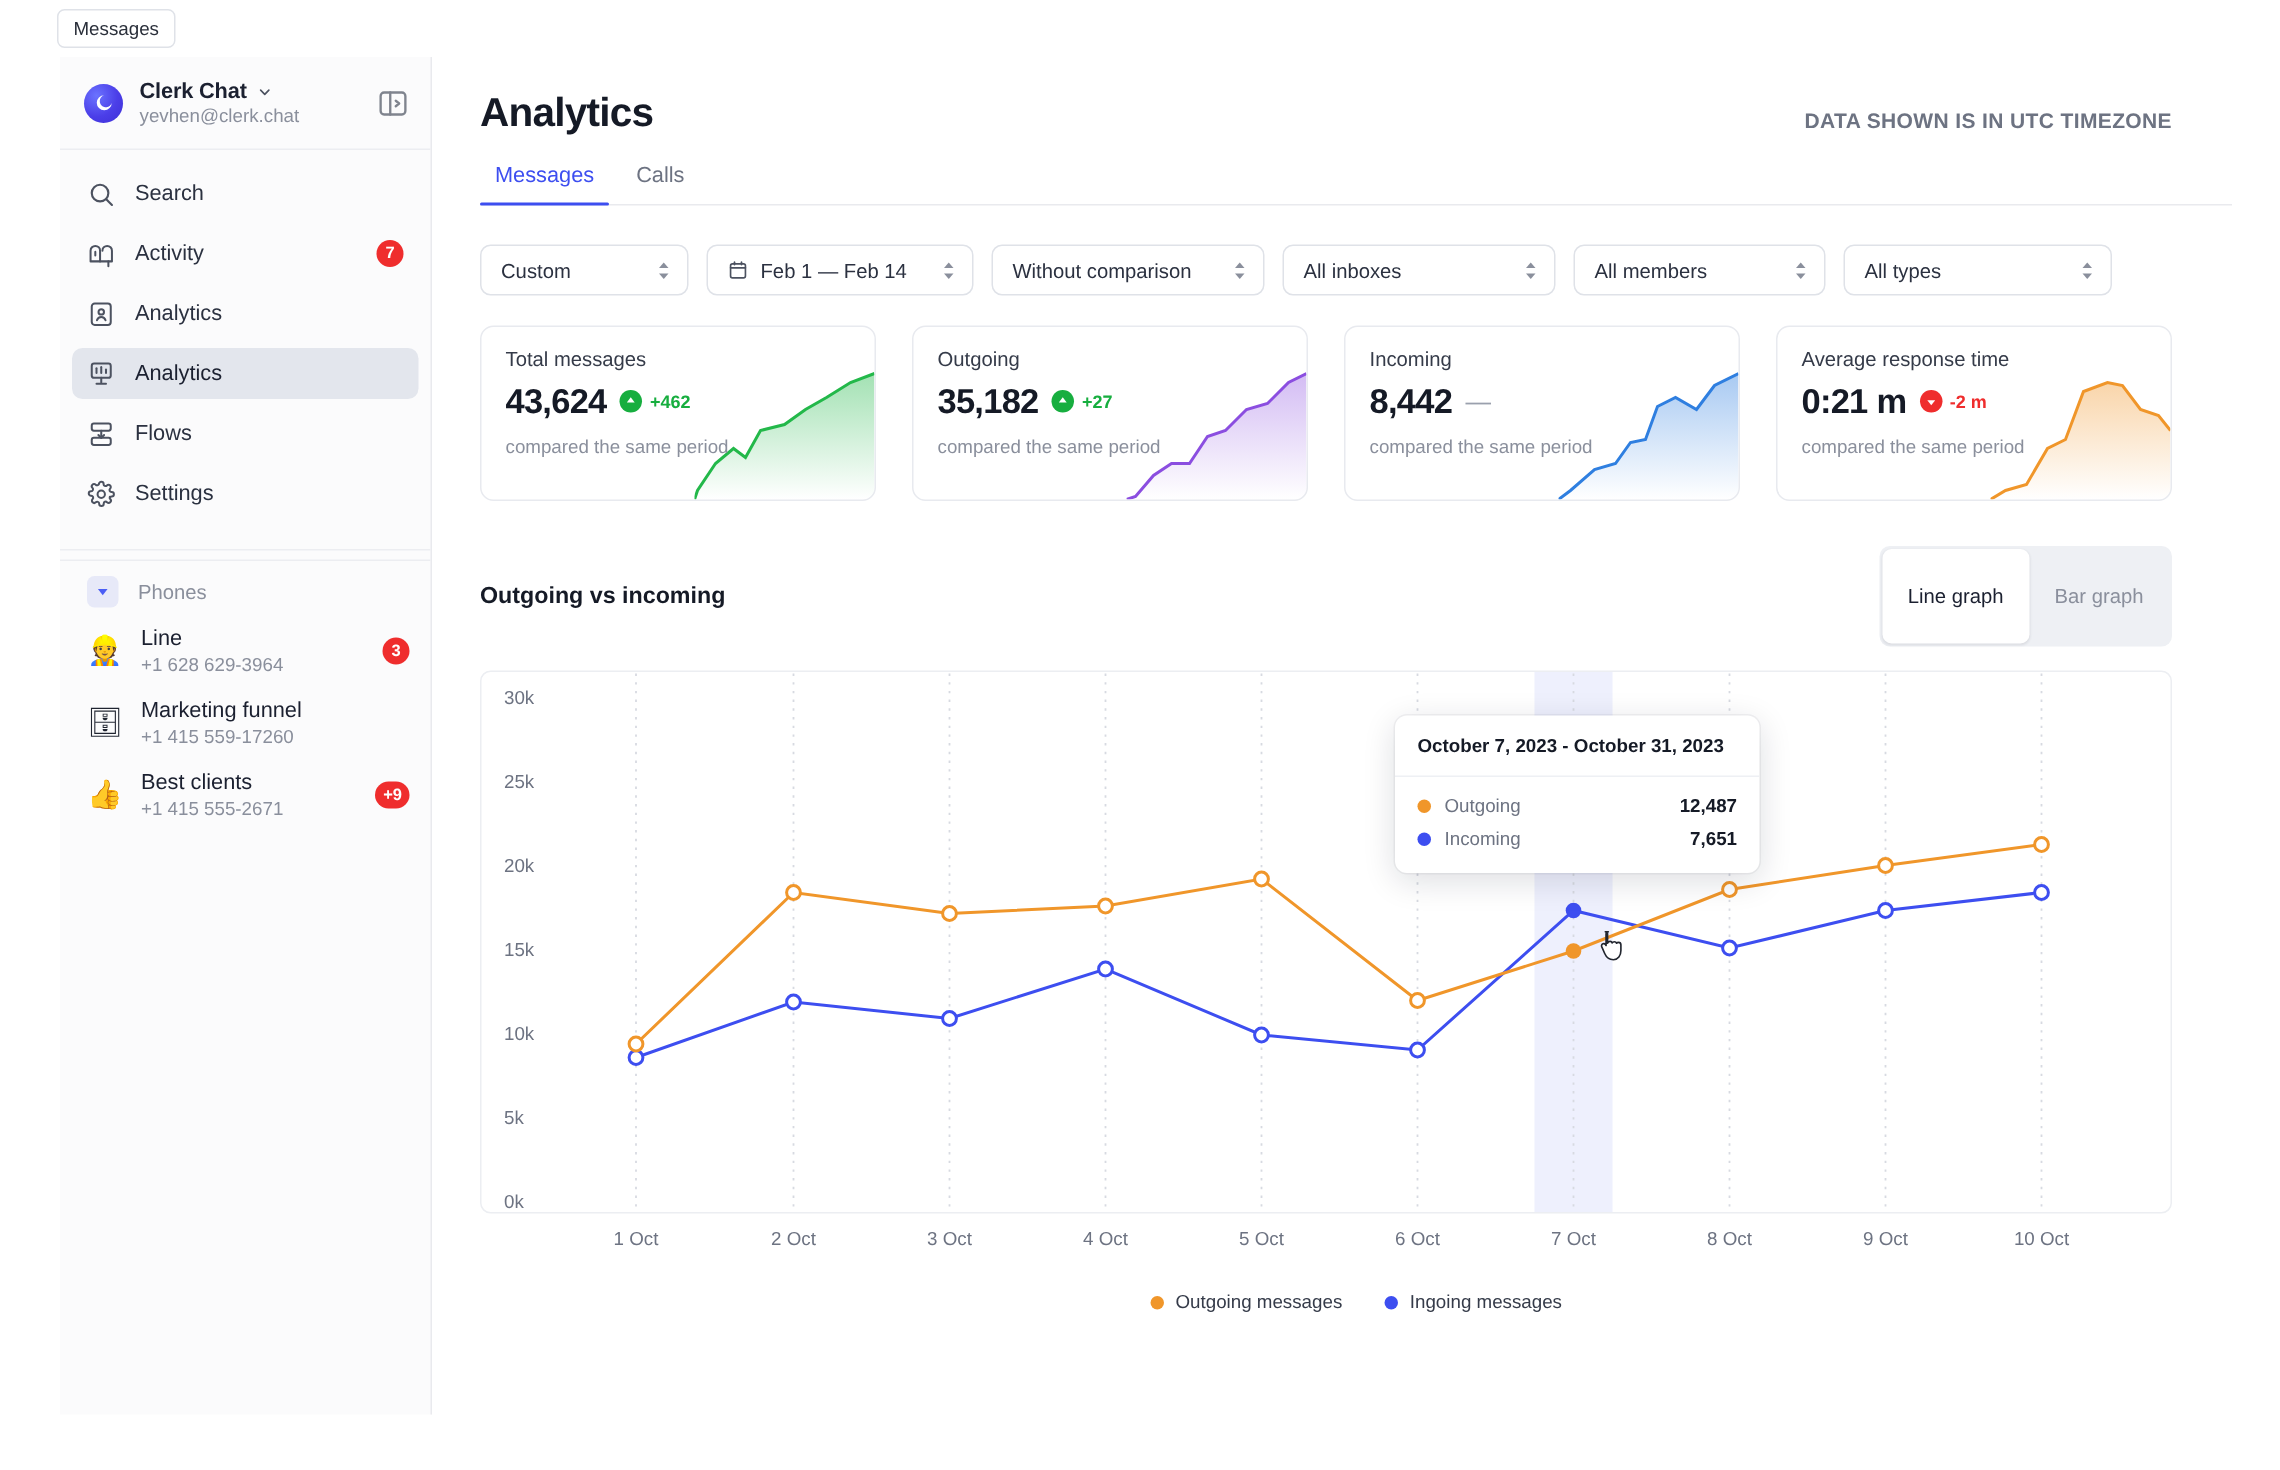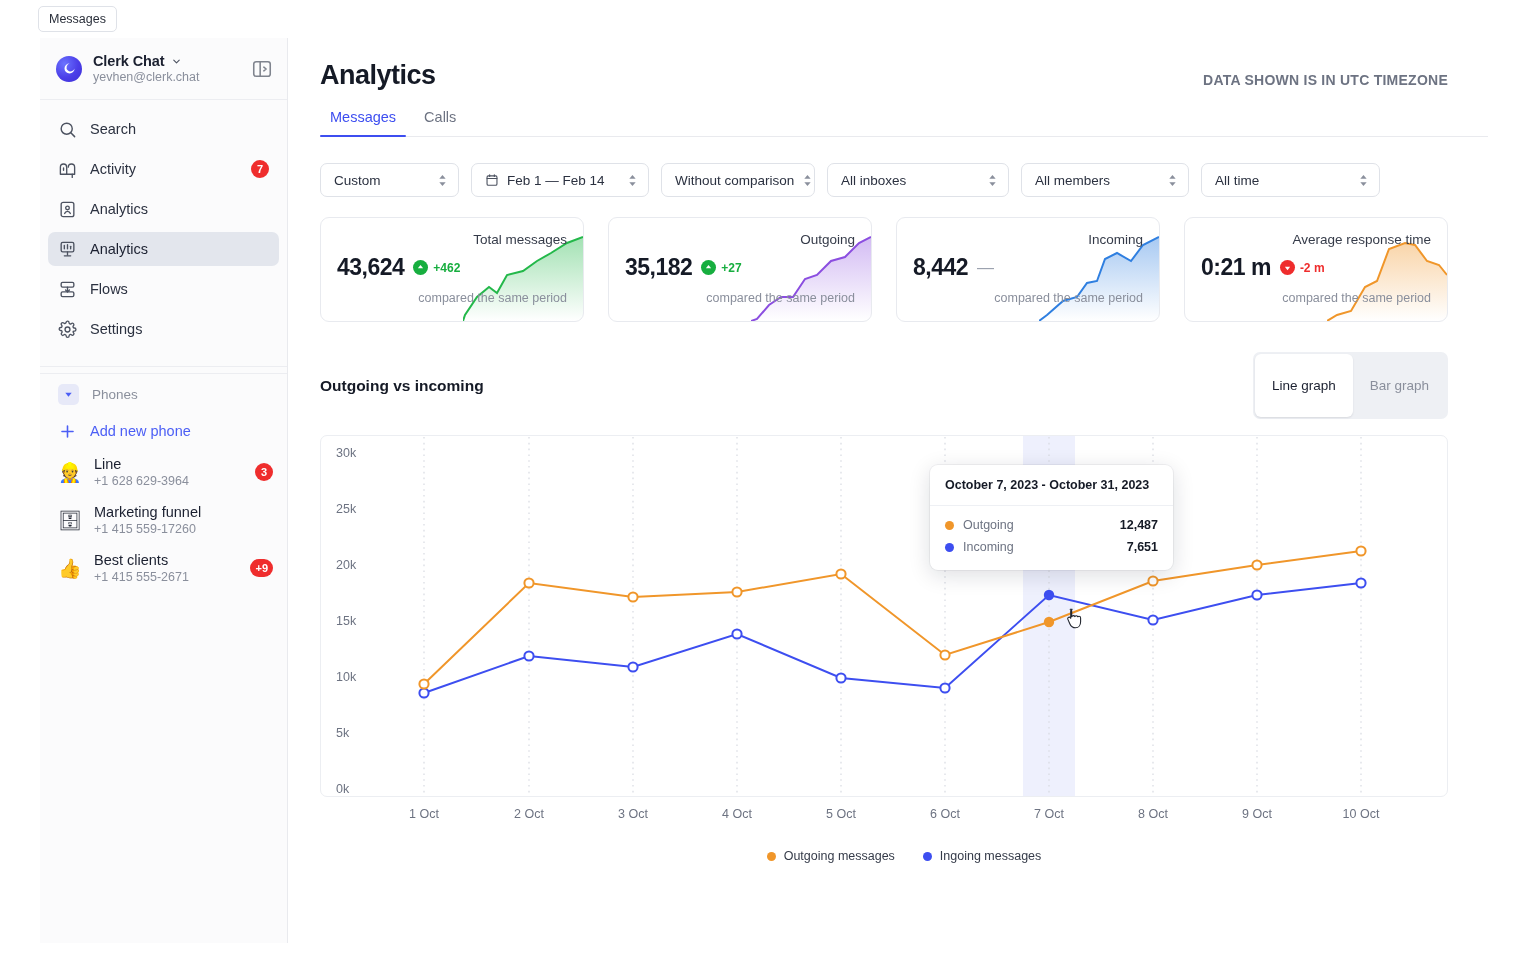--- a/index.html
+++ b/index.html
@@ -120,30 +120,30 @@
 
   .filters { display: flex; gap: 12px; padding: 26px 32px 0 32px; }
   .select {
     height: 34px; border: 1px solid #dfe2e8; border-radius: 7px; background: #fff;
     display: flex; align-items: center; gap: 8px; padding: 0 10px 0 13px;
     font-size: 13.5px; color: #2b3140; cursor: pointer; white-space: nowrap;
   }
   .select .caret { margin-left: auto; color: #8a8f9c; flex: 0 0 auto; }
   .sel-custom { width: 139px; }
   .sel-date   { width: 178px; }
-  .sel-cmp    { width: 154px; }
+  .sel-cmp    { width: 182px; }
   .sel-inbox  { width: 182px; justify-content: center; }
   .sel-member { width: 168px; }
   .sel-type   { width: 179px; }
 
   
   .cards { display: flex; gap: 24px; padding: 20px 72px 0 32px; }
   .card {
-    position: relative; flex: 1; height: 105px; border: 1px solid #e8eaef;
-    border-radius: 9px; background: #fff; overflow: hidden; padding: 14px 16px; text-align: right;
+    position: relative; flex: 1; height: 117px; border: 1px solid #e8eaef;
+    border-radius: 9px; background: #fff; overflow: hidden; padding: 14px 16px;
   }
   .card .c-title { font-size: 13.5px; color: #353b49; position: relative; z-index: 2; }
   .c-val-row { display: flex; align-items: center; gap: 9px; margin-top: 7px; position: relative; z-index: 2; }
   .c-val { font-size: 23px; font-weight: 700; color: #151a26; letter-spacing: -0.5px; }
   .pill { display: flex; align-items: center; gap: 5px; }
   .arrow-dot {
     width: 15px; height: 15px; border-radius: 50%;
     display: flex; align-items: center; justify-content: center; color: #fff;
   }
   .arrow-up { background: #17ae3f; }
@@ -305,27 +305,20 @@
 
     <div class="phones-head">
       <span class="phones-chip">
         <svg width="11" height="11" viewBox="0 0 24 24" fill="#4b5ef5">
             <polygon points="5,8 19,8 12,17"></polygon>
           </svg>
       </span>
       <span class="lbl">Phones</span>
     </div>
 
-    <div class="add-phone">
-      <svg class="nav-icon" viewBox="0 0 24 24" fill="none" stroke="#4b5ef5" stroke-width="2" stroke-linecap="round">
-          <line x1="12" y1="5" x2="12" y2="19"></line>
-          <line x1="5" y1="12" x2="19" y2="12"></line>
-        </svg>
-      <span class="lbl">Add new phone</span>
-    </div>
 
     <div class="phone-item">
       <span class="p-emoji">👷</span>
       <span>
         <div class="p-name">Line</div>
         <div class="p-num">+1 628 629-3964</div>
       </span>
       <span class="badge">3</span>
     </div>
 
@@ -402,21 +395,21 @@
 
       <div class="select sel-member">
         <span>All members</span>
         <svg class="caret" width="11" height="13" viewBox="0 0 10 14" fill="currentColor">
             <polygon points="5,1 8.4,5 1.6,5"></polygon>
             <polygon points="5,13 8.4,9 1.6,9"></polygon>
           </svg>
       </div>
 
       <div class="select sel-type">
-        <span>All time</span>
+        <span>All types</span>
         <svg class="caret" width="11" height="13" viewBox="0 0 10 14" fill="currentColor">
             <polygon points="5,1 8.4,5 1.6,5"></polygon>
             <polygon points="5,13 8.4,9 1.6,9"></polygon>
           </svg>
       </div>
 
     </div>
 
     <div class="cards">
 

